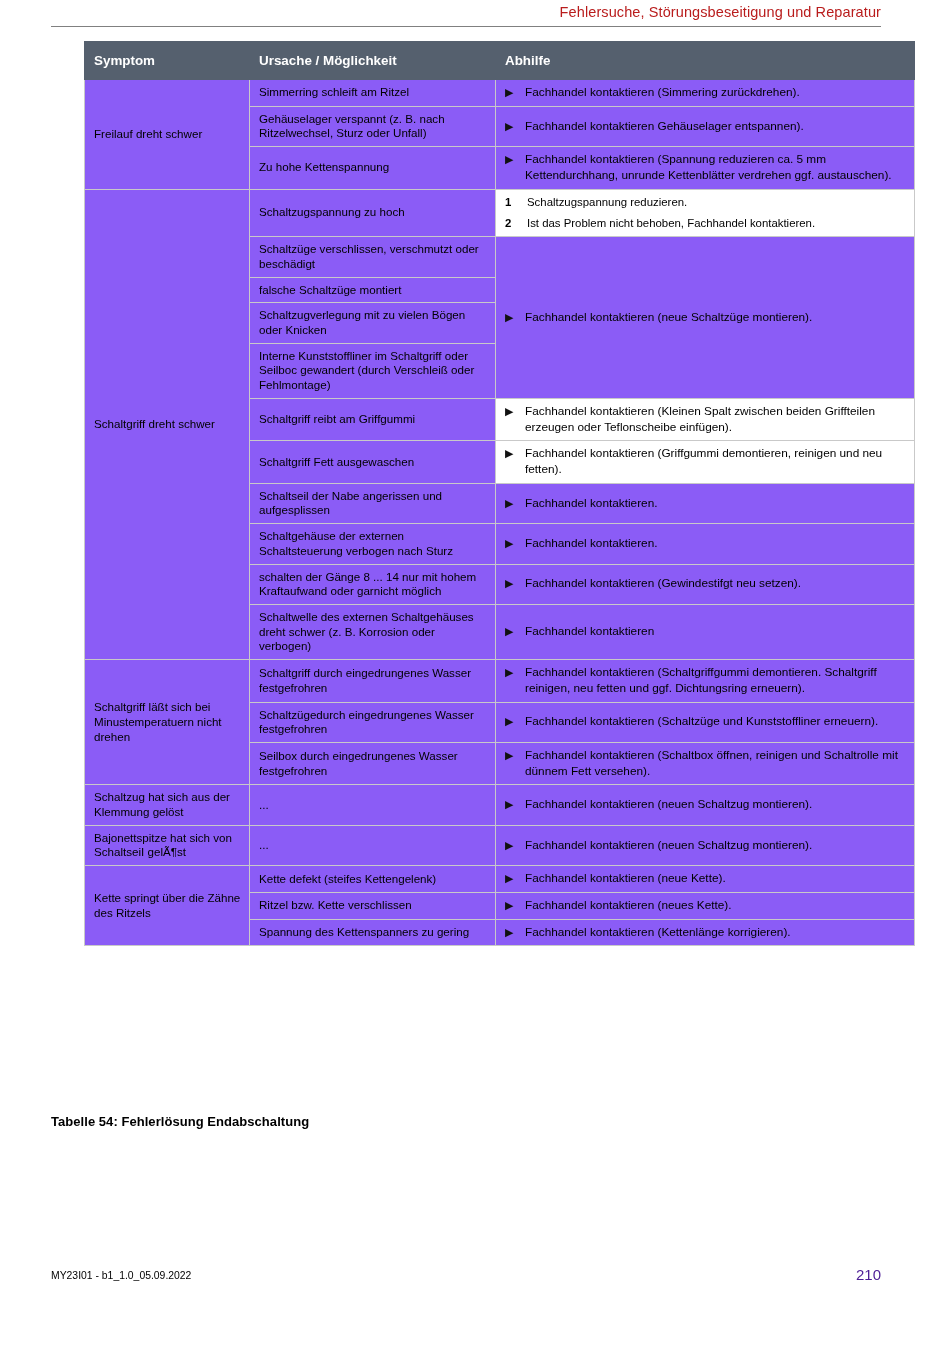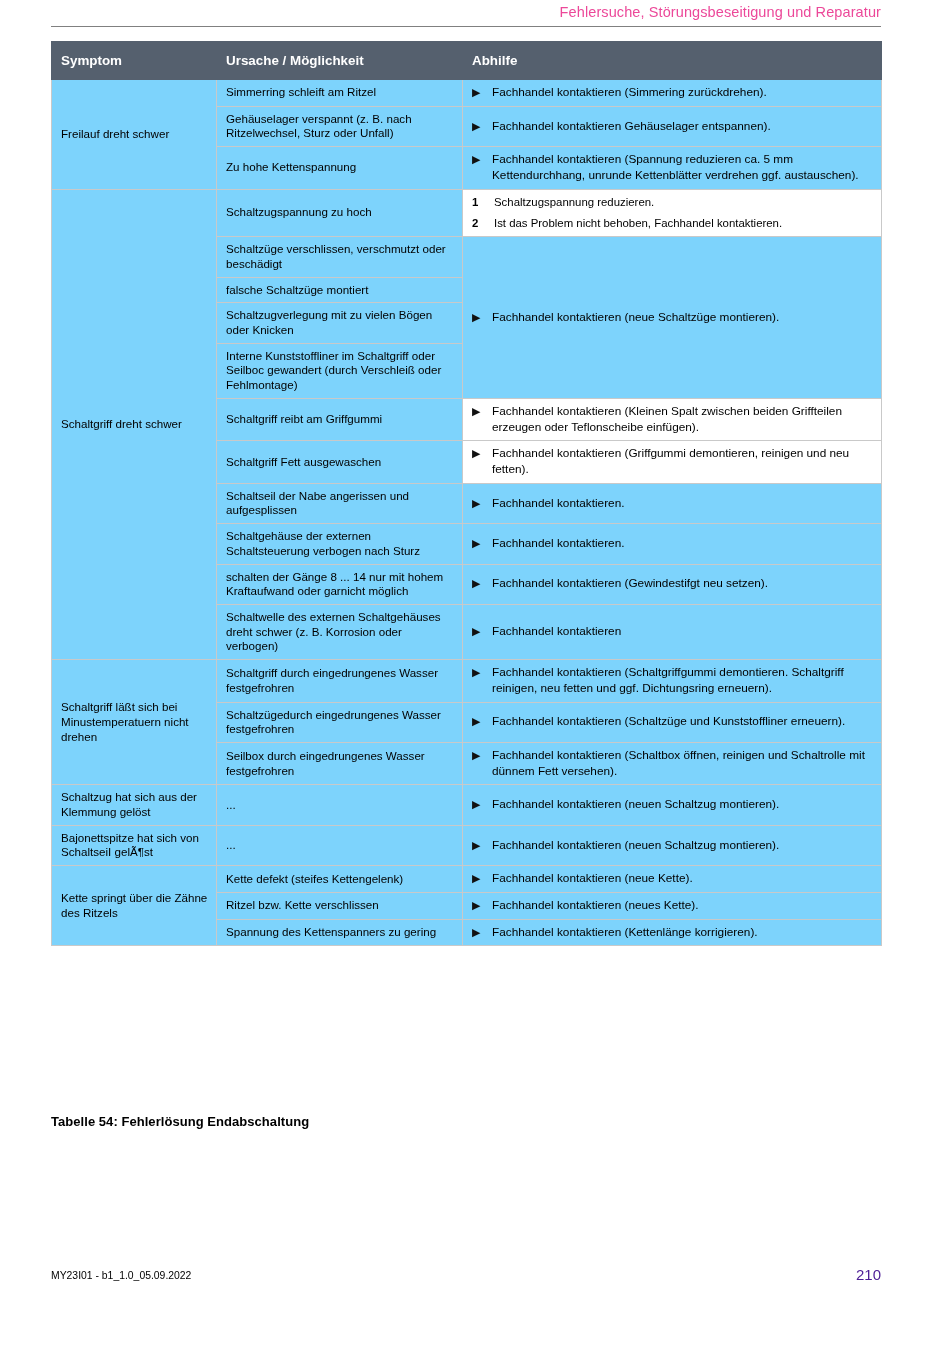--- a/index.html
+++ b/index.html
@@ -25,21 +25,21 @@
 
   
   .running-head {
     position: absolute;
     left: 51px;
     top: 4px;
     width: 830px;
     text-align: right;
     font-size: 14.5px;
     letter-spacing: 0.1px;
-    color: #ec4899;
+    color: #b91c1c;
     white-space: nowrap;
   }
   .head-rule {
     position: absolute;
     left: 51px;
     top: 26px;
     width: 830px;
     height: 1px;
     background: #808080;
   }
@@ -49,20 +49,21 @@
     position: absolute;
     left: 51px;
     top: 41px;
     width: 830px;
   }
   table.fault {
     border-collapse: collapse;
     width: 830px;
     table-layout: fixed;
     font-size: 11.6px;
+    margin-left: 33px;
   }
   table.fault col.c1 { width: 165px; }
   table.fault col.c2 { width: 246px; }
   table.fault col.c3 { width: 419px; }
 
   table.fault th {
     background: #55606e;
     color: #ffffff;
     font-size: 13.4px;
     font-weight: bold;
@@ -71,21 +72,21 @@
     border: 1px solid #55606e;
     vertical-align: middle;
     height: 20px;
   }
 
   table.fault td {
     border: 1px solid #c9c9c9;
     vertical-align: middle;
     padding: 5px 8px 5px 9px;
     line-height: 1.27;
-    background: #7dd3fc;
+    background: #8b5cf6;
     word-wrap: break-word;
   }
 
   td.sym {
     vertical-align: middle;
     font-size: 11.6px;
     padding-left: 9px;
     border-left: 1px solid #c9c9c9;
   }
   td.cause {

